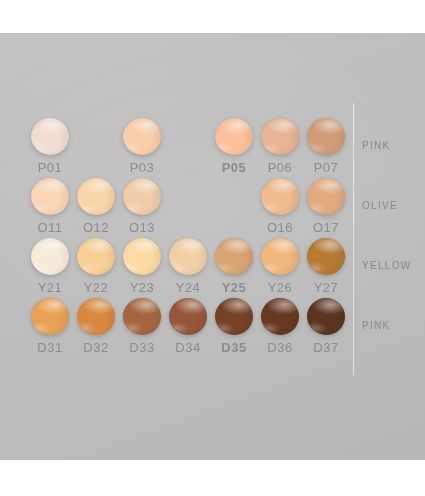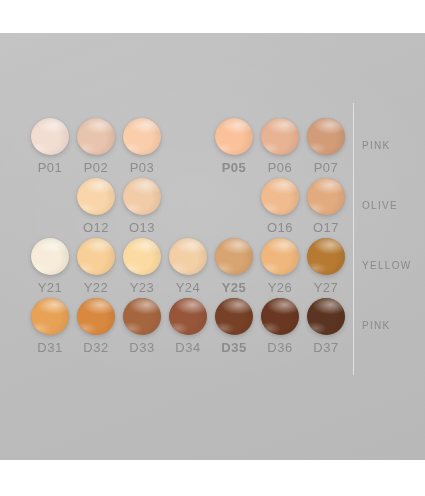--- a/index.html
+++ b/index.html
@@ -134,26 +134,20 @@
 
   <div id="grid">
 
     <div class="swatch-row r0">
       <div class="swatch-cell c0">
         <div class="dot" style="background-color: rgb(242, 221, 210);">
             <div class="sheen"></div>
           </div>
         <div class="swatch-label">P01</div>
       </div>
-      <div class="swatch-cell c1">
-        <div class="dot" style="background-color: rgb(232, 195, 173);">
-            <div class="sheen"></div>
-          </div>
-        <div class="swatch-label">P02</div>
-      </div>
       <div class="swatch-cell c2">
         <div class="dot" style="background-color: rgb(250, 205, 171);">
             <div class="sheen"></div>
           </div>
         <div class="swatch-label">P03</div>
       </div>
       <div class="swatch-cell c4">
         <div class="dot" style="background-color: rgb(250, 193, 154);">
             <div class="sheen"></div>
           </div>
@@ -167,20 +161,26 @@
       </div>
       <div class="swatch-cell c6">
         <div class="dot" style="background-color: rgb(210, 156, 121);">
             <div class="sheen"></div>
           </div>
         <div class="swatch-label">P07</div>
       </div>
     </div>
 
     <div class="swatch-row r1">
+      <div class="swatch-cell c0">
+        <div class="dot" style="background-color: rgb(250, 213, 182);">
+            <div class="sheen"></div>
+          </div>
+        <div class="swatch-label">O11</div>
+      </div>
       <div class="swatch-cell c1">
         <div class="dot" style="background-color: rgb(249, 213, 169);">
             <div class="sheen"></div>
           </div>
         <div class="swatch-label">O12</div>
       </div>
       <div class="swatch-cell c2">
         <div class="dot" style="background-color: rgb(242, 204, 168);">
             <div class="sheen"></div>
           </div>

